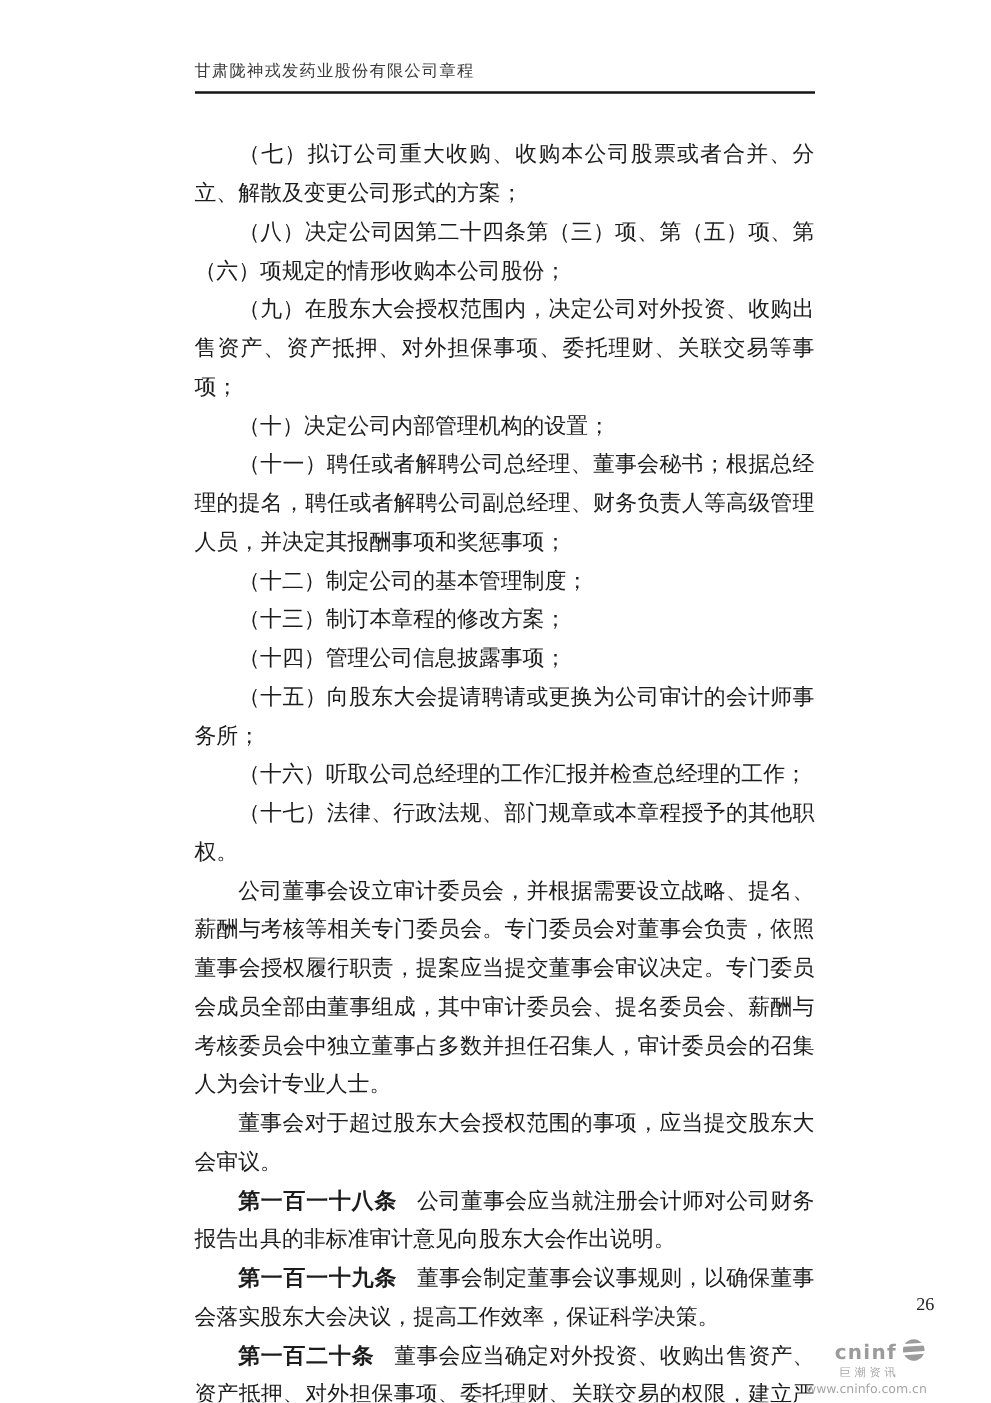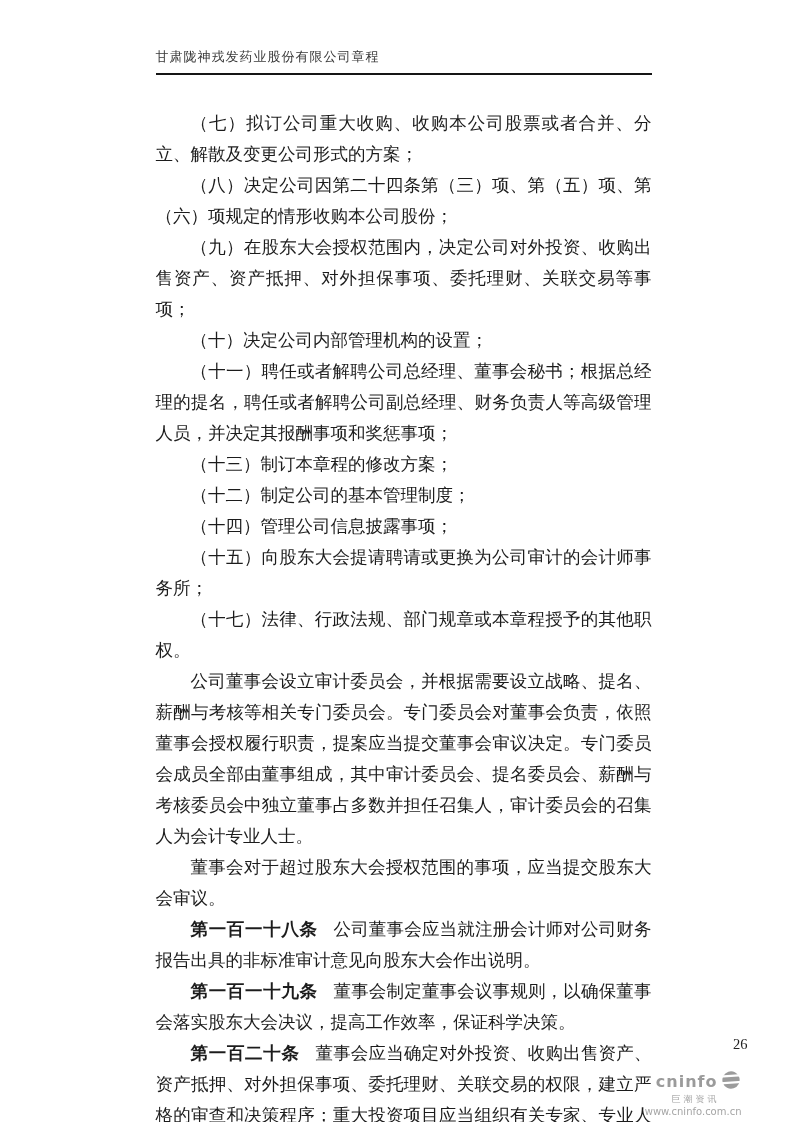--- a/index.html
+++ b/index.html
@@ -102,38 +102,39 @@
       <div class="header-rule"></div>
     </header>
 
     <main class="doc-body" id="doc-body">
 
     <p><span>（七）拟订公司重大收购、收购本公司股票或者合并、分立、解散及变更公司形式的方案；</span></p>
         <p><span>（八）决定公司因第二十四条第（三）项、第（五）项、第（六）项规定的情形收购本公司股份；</span></p>
         <p><span>（九）在股东大会授权范围内，决定公司对外投资、收购出售资产、资产抵押、对外担保事项、委托理财、关联交易等事项；</span></p>
         <p><span>（十）决定公司内部管理机构的设置；</span></p>
         <p><span>（十一）聘任或者解聘公司总经理、董事会秘书；根据总经理的提名，聘任或者解聘公司副总经理、财务负责人等高级管理人员，并决定其报酬事项和奖惩事项；</span></p>
+        <p><span>（十二）制定公司的基本管理制度；</span></p>
         <p><span>（十三）制订本章程的修改方案；</span></p>
-        <p><span>（十二）制定公司的基本管理制度；</span></p>
         <p><span>（十四）管理公司信息披露事项；</span></p>
         <p><span>（十五）向股东大会提请聘请或更换为公司审计的会计师事务所；</span></p>
+        <p><span>（十六）听取公司总经理的工作汇报并检查总经理的工作；</span></p>
         <p><span>（十七）法律、行政法规、部门规章或本章程授予的其他职权。</span></p>
         <p><span>公司董事会设立审计委员会，并根据需要设立战略、提名、薪酬与考核等相关专门委员会。专门委员会对董事会负责，依照董事会授权履行职责，提案应当提交董事会审议决定。专门委员会成员全部由董事组成，其中审计委员会、提名委员会、薪酬与考核委员会中独立董事占多数并担任召集人，审计委员会的召集人为会计专业人士。</span></p>
         <p><span>董事会对于超过股东大会授权范围的事项，应当提交股东大会审议。</span></p>
         <p><span class="art-num">第一百一十八条</span><span>公司董事会应当就注册会计师对公司财务报告出具的非标准审计意见向股东大会作出说明。</span></p>
         <p><span class="art-num">第一百一十九条</span><span>董事会制定董事会议事规则，以确保董事会落实股东大会决议，提高工作效率，保证科学决策。</span></p>
         <p><span class="art-num">第一百二十条</span><span>董事会应当确定对外投资、收购出售资产、资产抵押、对外担保事项、委托理财、关联交易的权限，建立严格的审查和决策程序；重大投资项目应当组织有关专家、专业人员进行评审，并报股东大会批准。</span></p>
       </main>
   </div>
 
   <div class="page-number">26</div>
 
   <div class="watermark">
     <div class="wm-top">
-      <span class="wm-cninf">cninfo</span>
+      <span class="wm-cninf">cninf</span>
       <span class="wm-icon">
         <svg width="22" height="20" viewBox="0 0 24 22">
           <g transform="rotate(-18 12 11)">
             <circle cx="12" cy="11" r="9.5" fill="#9b9b9b"></circle>
             <rect x="-2" y="5.2" width="28" height="2.4" fill="#ffffff" transform="rotate(14 12 11)"></rect>
             <rect x="-2" y="12.6" width="28" height="2.4" fill="#ffffff" transform="rotate(14 12 11)"></rect>
           </g>
         </svg>
       </span>
     </div>

